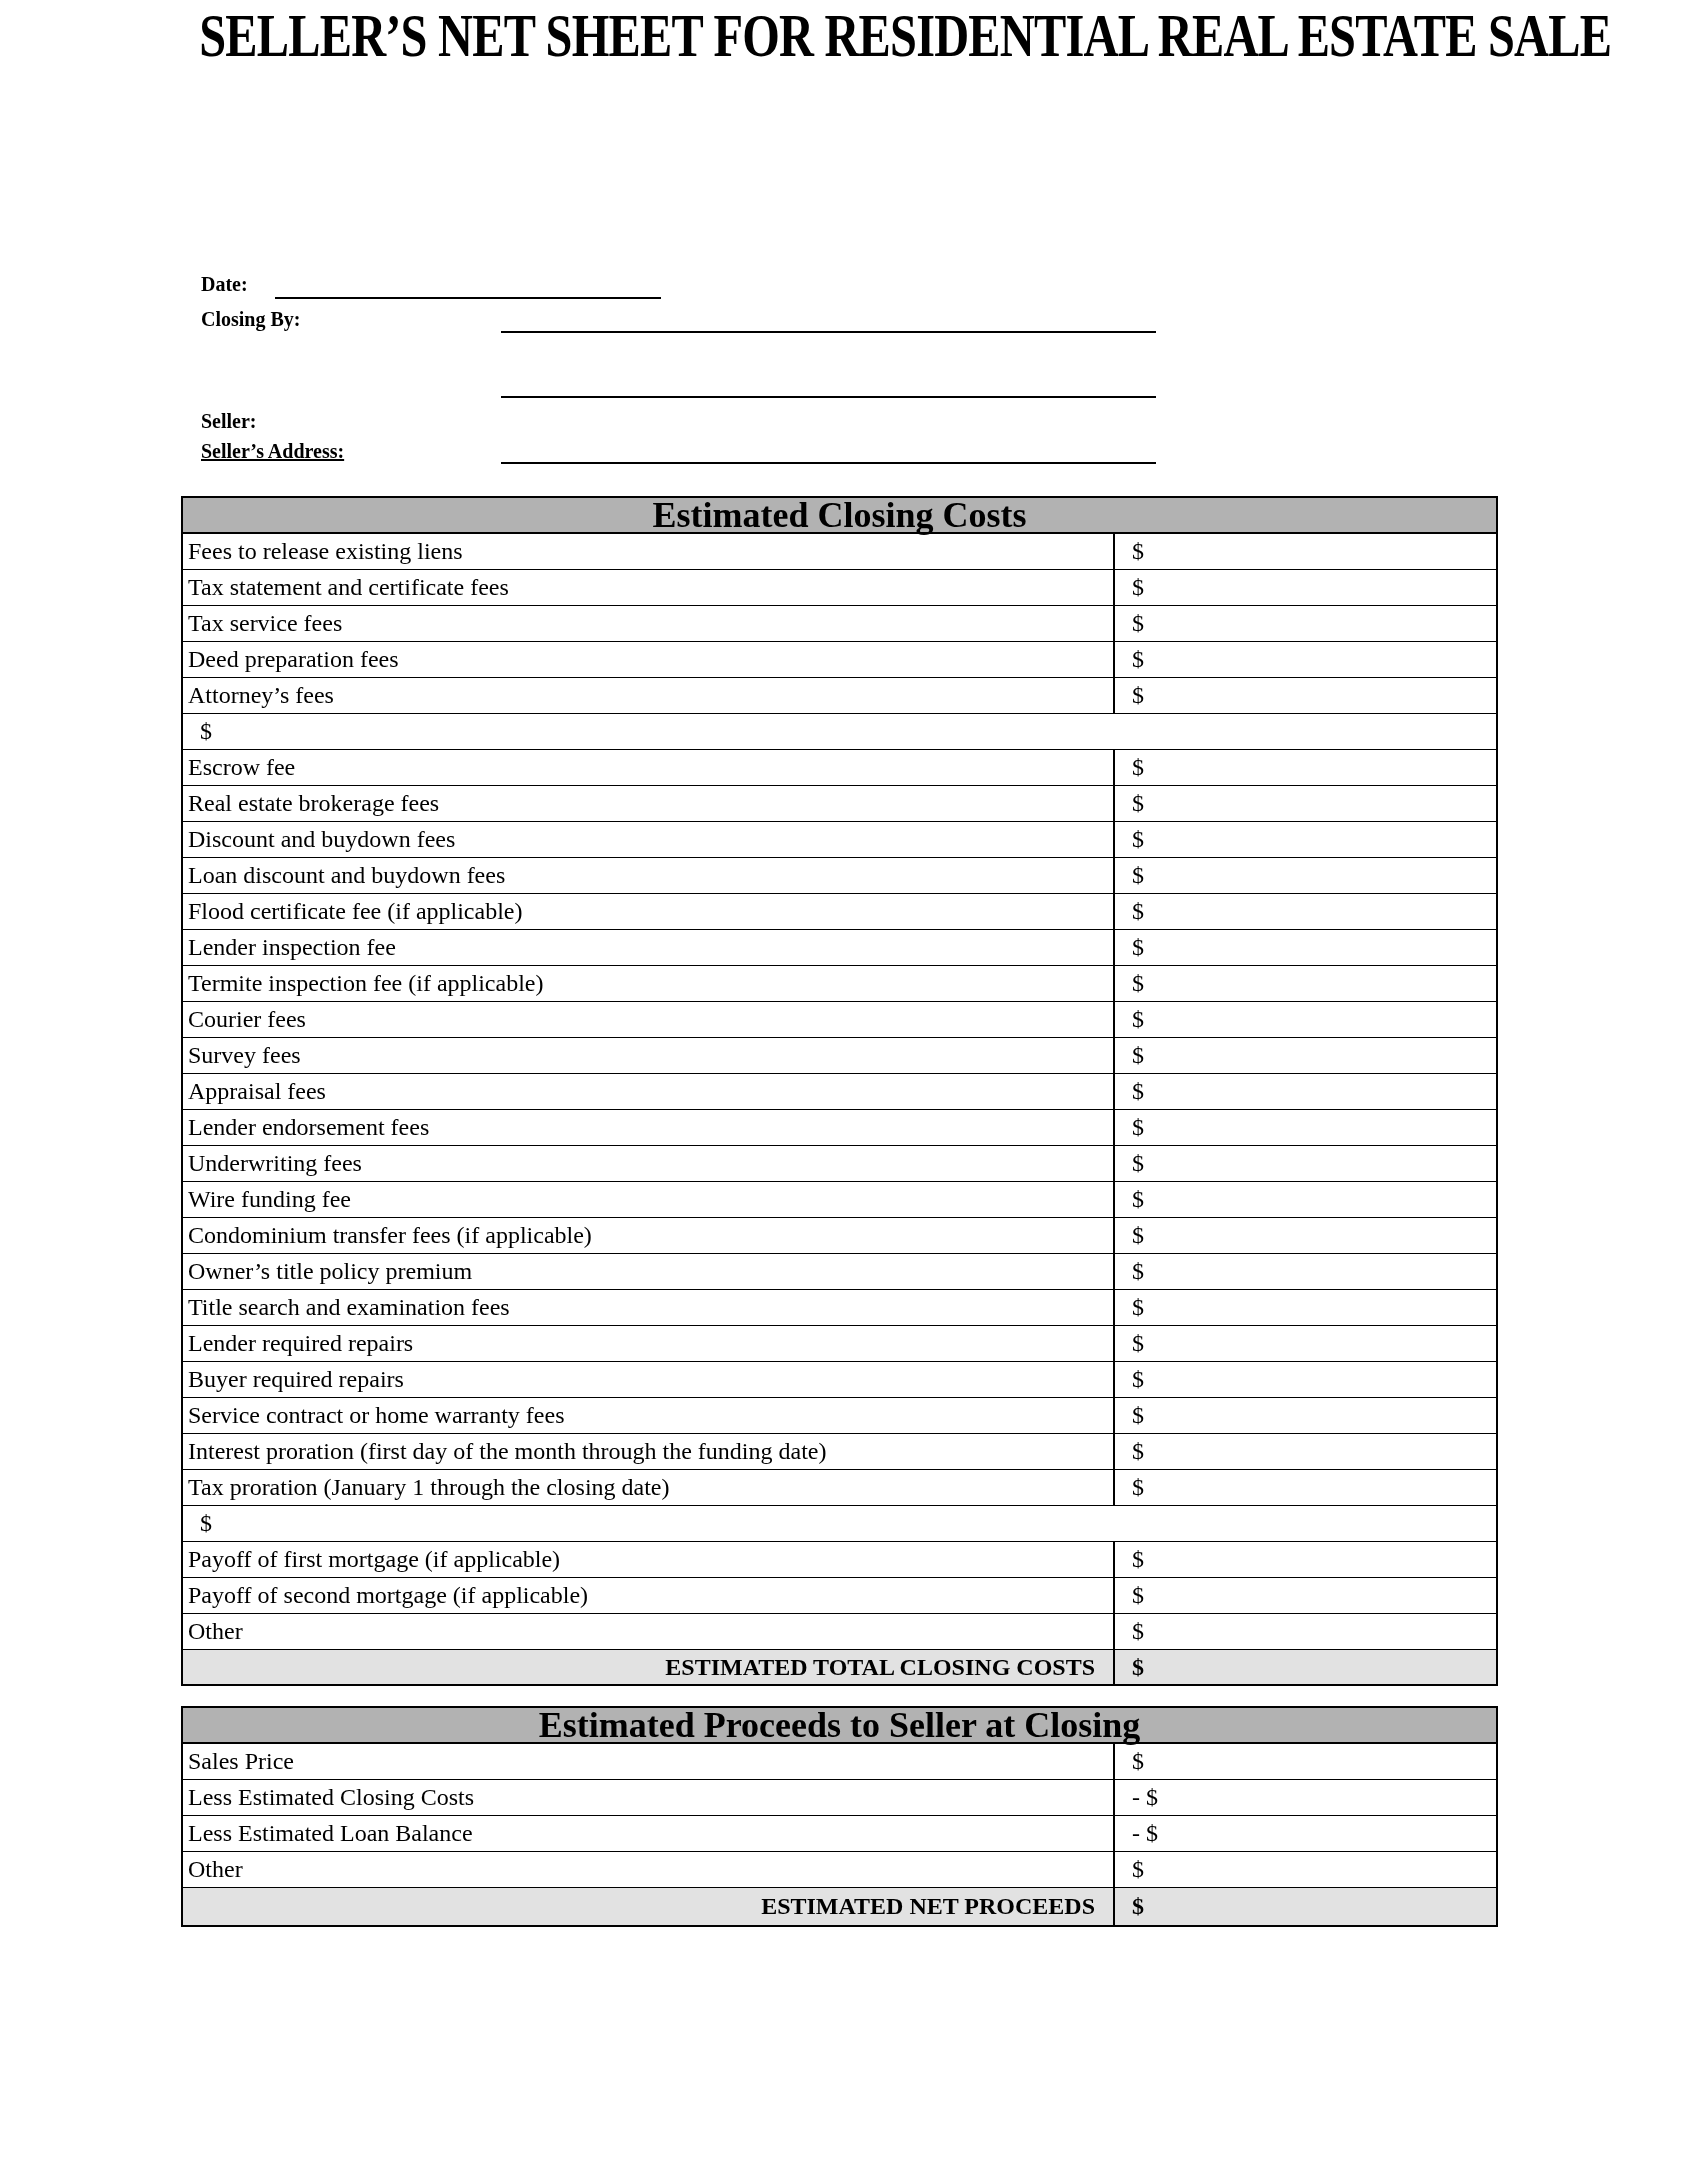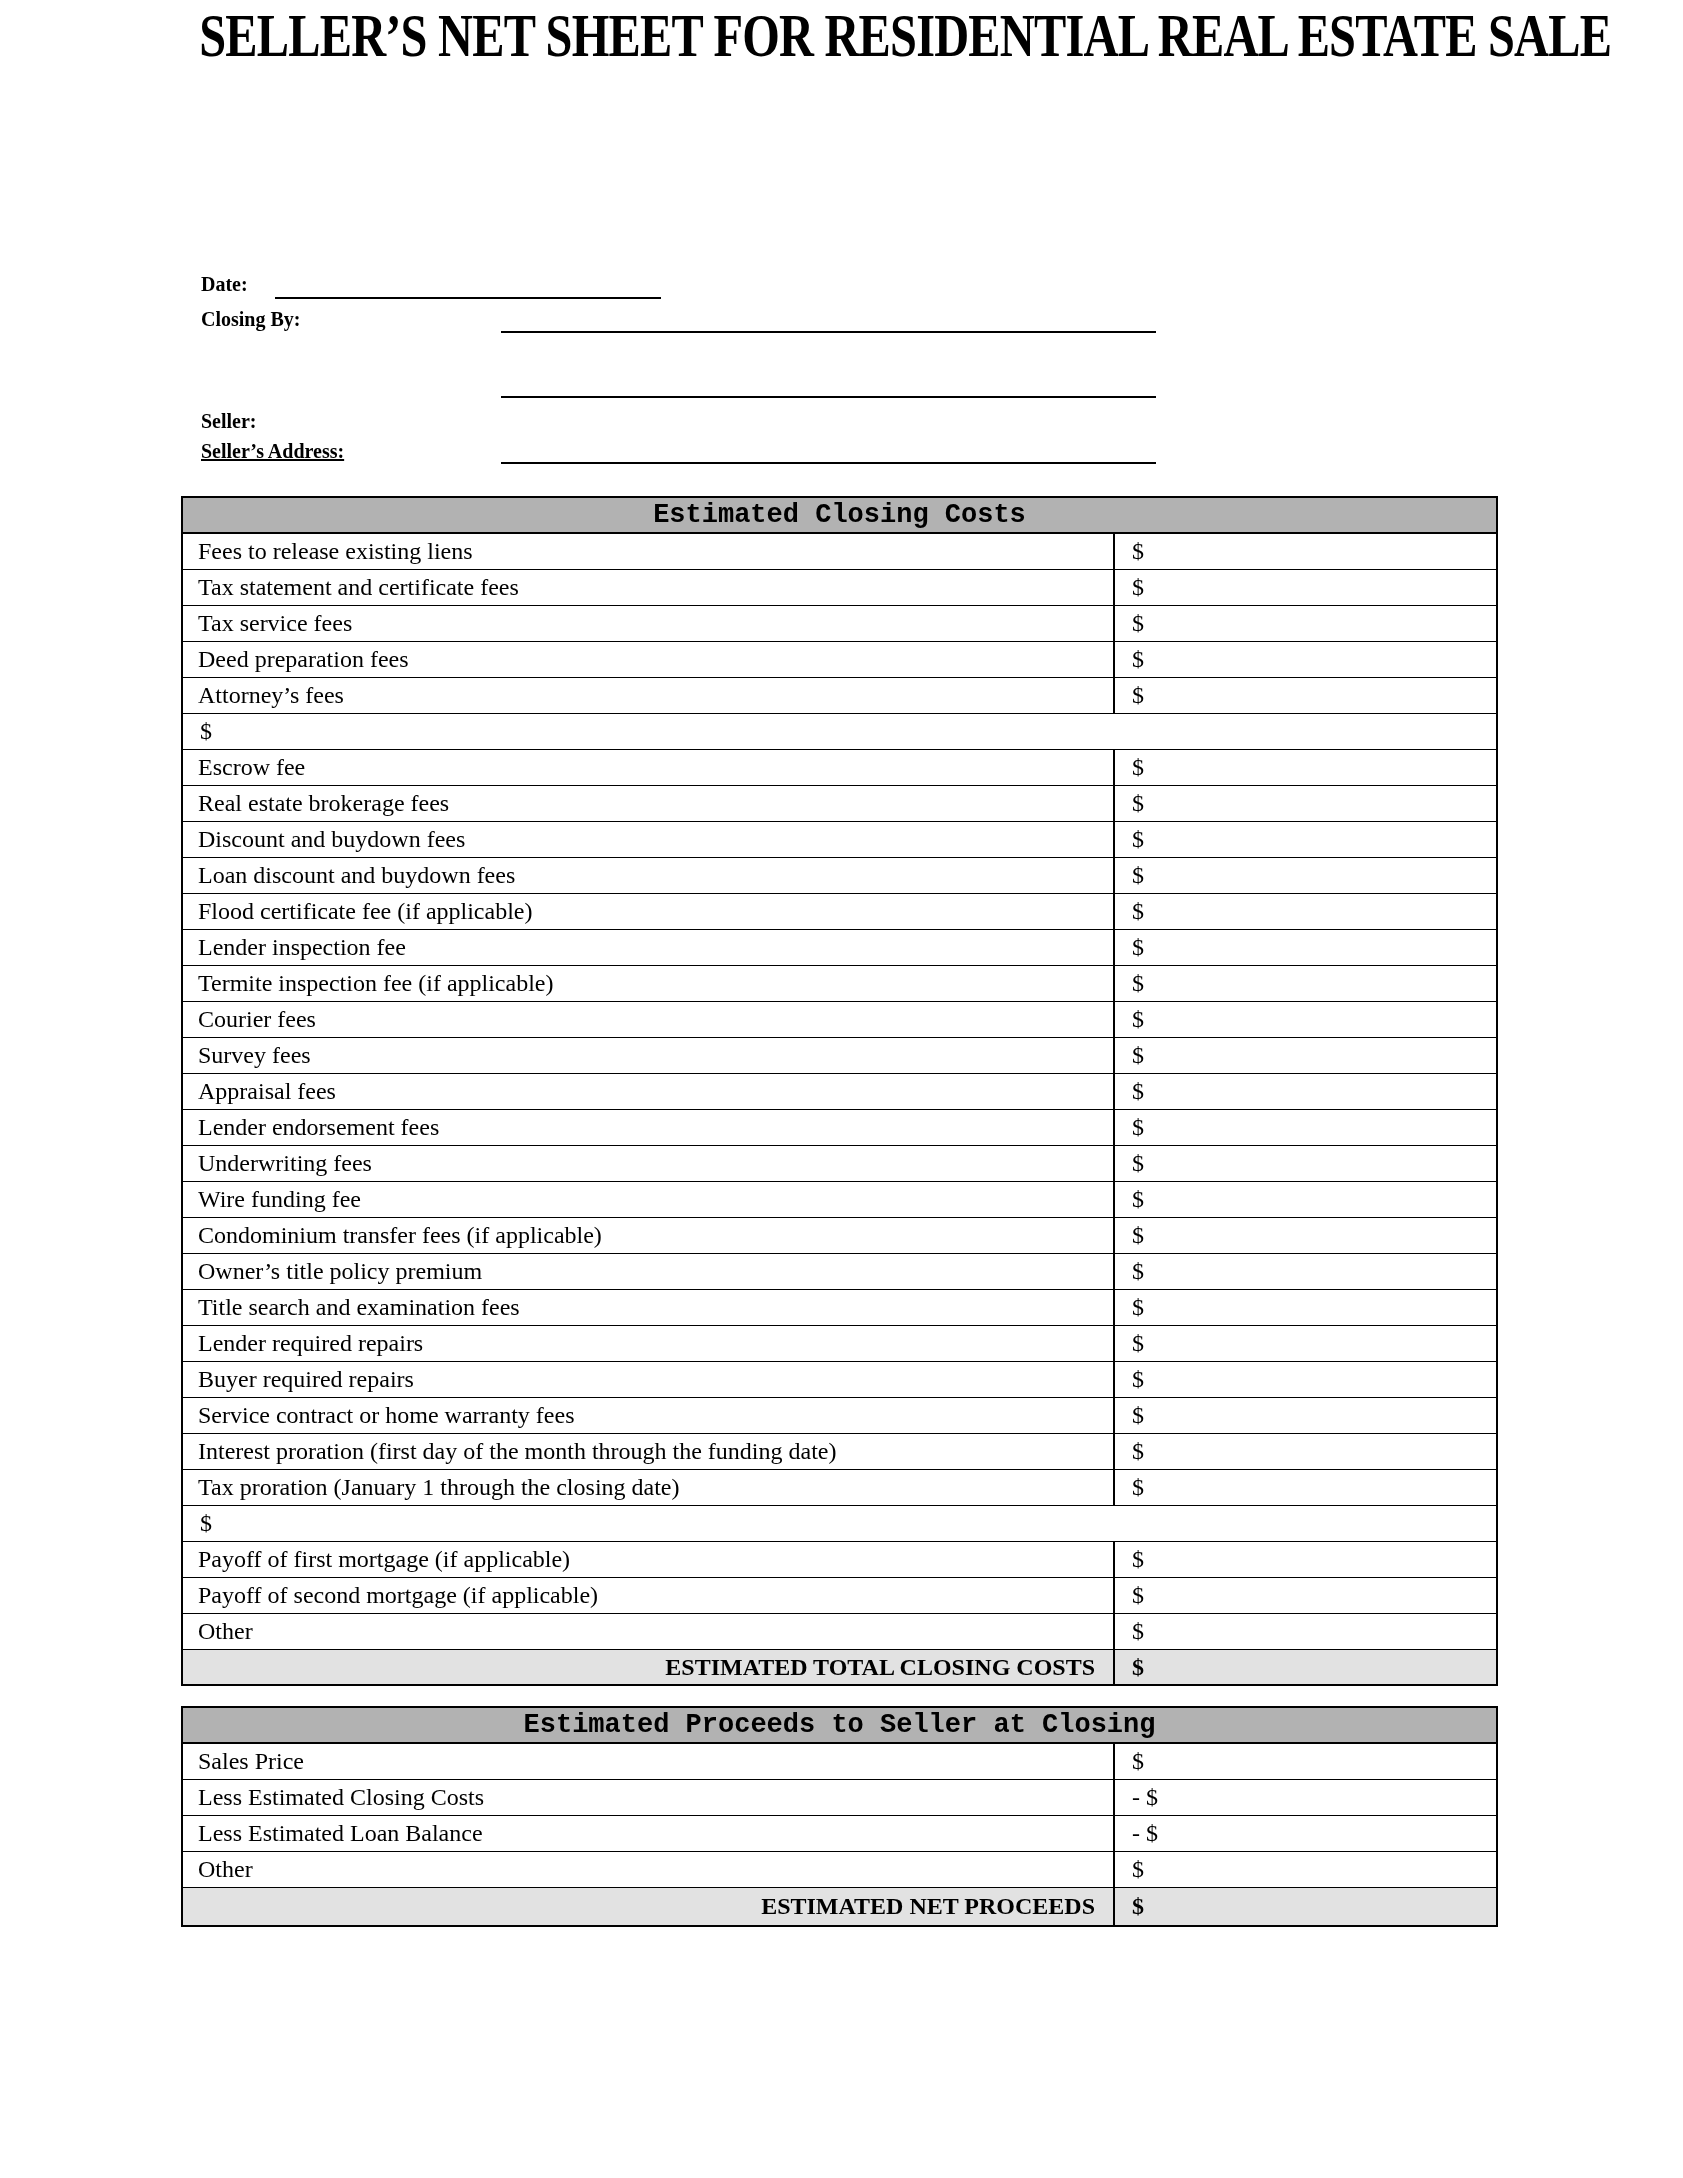--- a/index.html
+++ b/index.html
@@ -39,31 +39,31 @@
   .ntable{
     position:absolute;left:181px;width:1317px;
     border:2px solid var(--border);box-sizing:border-box;background:#fff;
   }
   .table1{top:496px;}
   .table2{top:1706px;}
   .thead{
     height:36px;background:var(--header-bg);
     border-bottom:2px solid var(--border);box-sizing:border-box;
     display:flex;align-items:center;justify-content:center;
-    font-weight:bold;font-size:27px;font-family:Liberation Mono, monospace;
+    font-weight:bold;font-size:36px;
   }
   .trow{
     display:flex;height:36px;box-sizing:border-box;
     border-bottom:1px solid var(--border);
   }
   .tlabel{
     width:932px;box-sizing:border-box;flex:0 0 932px;
     border-right:2px solid var(--border);
     display:flex;align-items:center;
-    padding-left:15px;font-size:24px;white-space:nowrap;overflow:hidden;
+    padding-left:5px;font-size:24px;white-space:nowrap;overflow:hidden;
   }
   .tamount{
     flex:1 1 auto;display:flex;align-items:center;
     padding-left:17px;font-size:24px;box-sizing:border-box;
   }
   .prefix{white-space:pre;}
   .amount-value{padding-left:8px;flex:1;}
   .trow.total{
     height:34px;background:var(--total-bg);font-weight:bold;border-bottom:none;
   }

